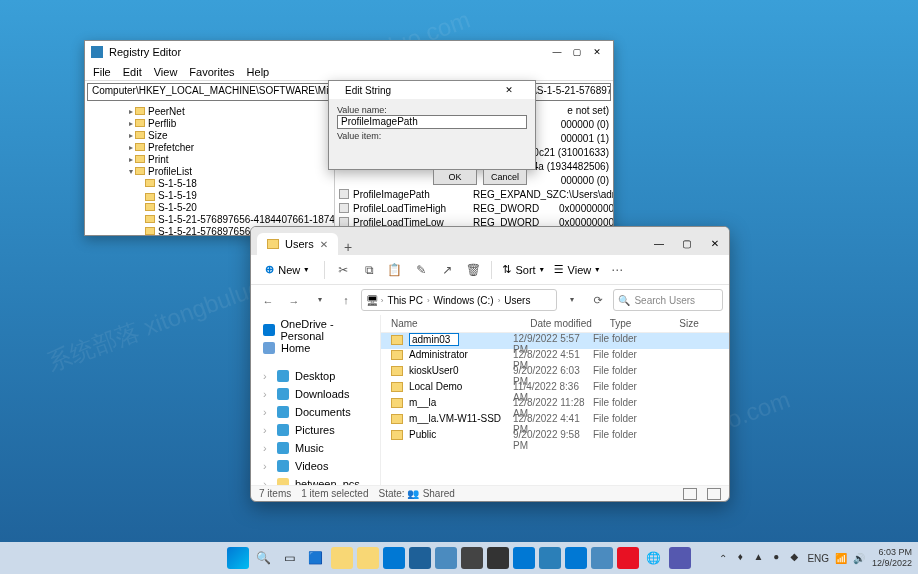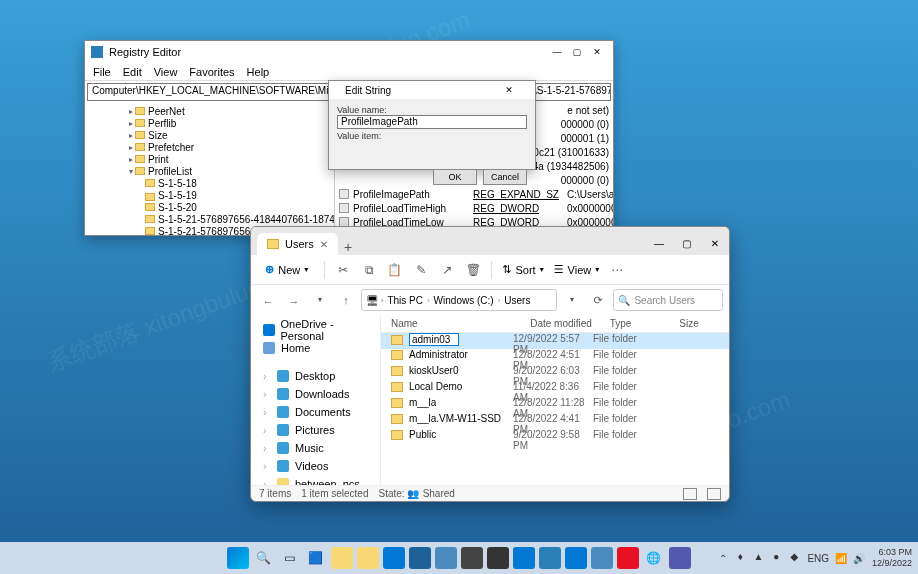--- a/index.html
+++ b/index.html
@@ -17,21 +17,21 @@
 .regedit-path { height: 18px; border: 1px solid #7a7a7a; margin: 2px; padding: 1px 4px; font-size: 10px; overflow: hidden; white-space: nowrap; }
 .regedit-body { display: flex; height: calc(100% - 62px); }
 .regedit-tree { width: 250px; border-right: 1px solid #ccc; overflow: hidden; font-size: 10px; padding: 2px; }
 .tree-item { display: flex; align-items: center; height: 12px; white-space: nowrap; }
 .tree-item .folder { width: 10px; height: 8px; background: #f8d775; border: 1px solid #d4a840; margin-right: 3px; flex-shrink: 0; }
 .tree-caret { width: 8px; text-align: center; color: #666; flex-shrink: 0; font-size: 8px; }
 .regedit-values { flex: 1; overflow: hidden; font-size: 10px; }
 .val-row { display: flex; height: 14px; align-items: center; padding-left: 4px; }
 .val-row .vic { width: 10px; height: 10px; background: #e8e8e8; border: 1px solid #999; margin-right: 4px; flex-shrink: 0; }
 .val-row .vn { width: 120px; overflow: hidden; }
-.val-row .vt { width: 94px; overflow: hidden; text-decoration: underline; }
+.val-row .vt { width: 86px; overflow: hidden; }
 .val-row .vd { flex: 1; overflow: hidden; white-space: nowrap; }
 
 
 .editstr { position: absolute; left: 328px; top: 80px; width: 208px; height: 90px; background: #f0f0f0; border: 1px solid #888; box-shadow: 0 4px 12px rgba(0,0,0,0.3); font-size: 10px; }
 .editstr-title { height: 18px; display: flex; align-items: center; padding: 0 16px; background: #fff; gap: 25px; }
 .editstr-title .spacer { flex:1; }
 .editstr-body { padding: 4px 8px; }
 .editstr-body label { display: block; font-size: 9px; color: #333; margin-top: 2px; }
 .editstr-body .field { width: 100%; height: 14px; border: 1px solid #7a7a7a; padding: 0 3px; font-size: 10px; background: #fff; line-height: 12px; }
 .editstr-btns { display: flex; justify-content: flex-end; gap: 6px; padding: 4px 8px; margin-top: 20px; }

